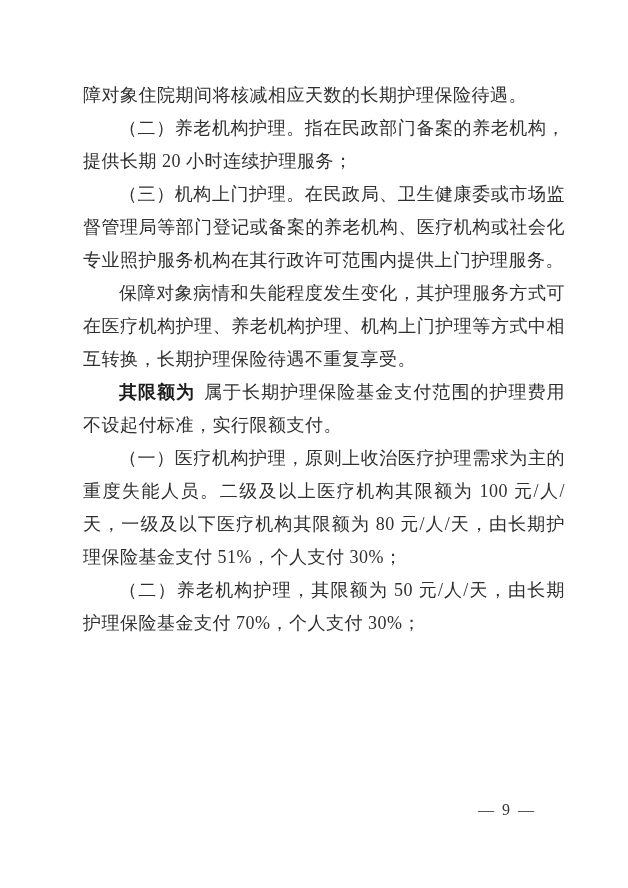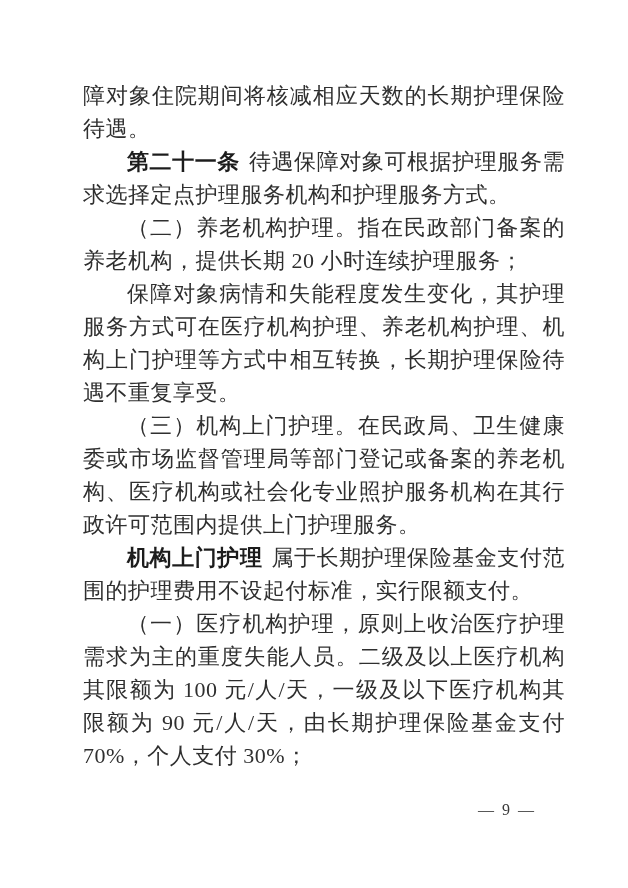--- a/index.html
+++ b/index.html
@@ -18,21 +18,21 @@
     position: absolute;
     inset: 0;
     background: #ffffff;
   }
   .doc-body {
     position: absolute;
     left: 83px;
     top: 79px;
     width: 482px;
     color: #2f2f2f;
-    font-size: 22px;
+    font-size: 18px;
     line-height: 33px;
     text-align: justify;
     letter-spacing: 0.5px;
   }
   p.para {
     margin: 0;
     padding: 0;
     text-indent: 2em;
   }
   p.para.no-indent {
@@ -55,23 +55,23 @@
     white-space: nowrap;
   }
 </style>
 </head>
 <body style="background: rgb(255, 255, 255);">
 
 <div class="page">
 
   <div class="doc-body" style="color: rgb(47, 47, 47);">
       <p class="para no-indent"><span>障对象住院期间将核减相应天数的长期护理保险待遇。</span></p>
-      <p class="para"><span class="article-lead">第二十一条</span><span>待遇保障对象可根据护理服务需求选择定点护理服务机构和护理服务方式。</span></p>
       <p class="para"><span>（二）养老机构护理。指在民政部门备案的养老机构，提供长期 20 小时连续护理服务；</span></p>
+      <p class="para"><span>（三）机构上门护理。在民政局、卫生健康委或市场监督管理局等部门登记或备案的养老机构、医疗机构或社会化专业照护服务机构在其行政许可范围内提供上门护理服务。</span></p>
       <p class="para"><span>保障对象病情和失能程度发生变化，其护理服务方式可在医疗机构护理、养老机构护理、机构上门护理等方式中相互转换，长期护理保险待遇不重复享受。</span></p>
-      <p class="para"><span>（三）机构上门护理。在民政局、卫生健康委或市场监督管理局等部门登记或备案的养老机构、医疗机构或社会化专业照护服务机构在其行政许可范围内提供上门护理服务。</span></p>
-      <p class="para"><span class="article-lead">机构上门护理</span><span>属于长期护理保险基金支付范围的护理费用不设起付标准，实行限额支付。</span></p>
-      <p class="para"><span>（一）医疗机构护理，原则上收治医疗护理需求为主的重度失能人员。二级及以上医疗机构其限额为 100 元/人/天，一级及以下医疗机构其限额为 90 元/人/天，由长期护理保险基金支付 70%，个人支付 30%；</span></p>
+      <p class="para"><span class="article-lead">其限额为</span><span>属于长期护理保险基金支付范围的护理费用不设起付标准，实行限额支付。</span></p>
+      <p class="para"><span>（一）医疗机构护理，原则上收治医疗护理需求为主的重度失能人员。二级及以上医疗机构其限额为 100 元/人/天，一级及以下医疗机构其限额为 80 元/人/天，由长期护理保险基金支付 51%，个人支付 30%；</span></p>
+      <p class="para"><span>（二）养老机构护理，其限额为 50 元/人/天，由长期护理保险基金支付 70%，个人支付 30%；</span></p>
     </div>
 
   <div class="footer-pagenum">— 9 —</div>
 
 </div>
 
 </body></html>

